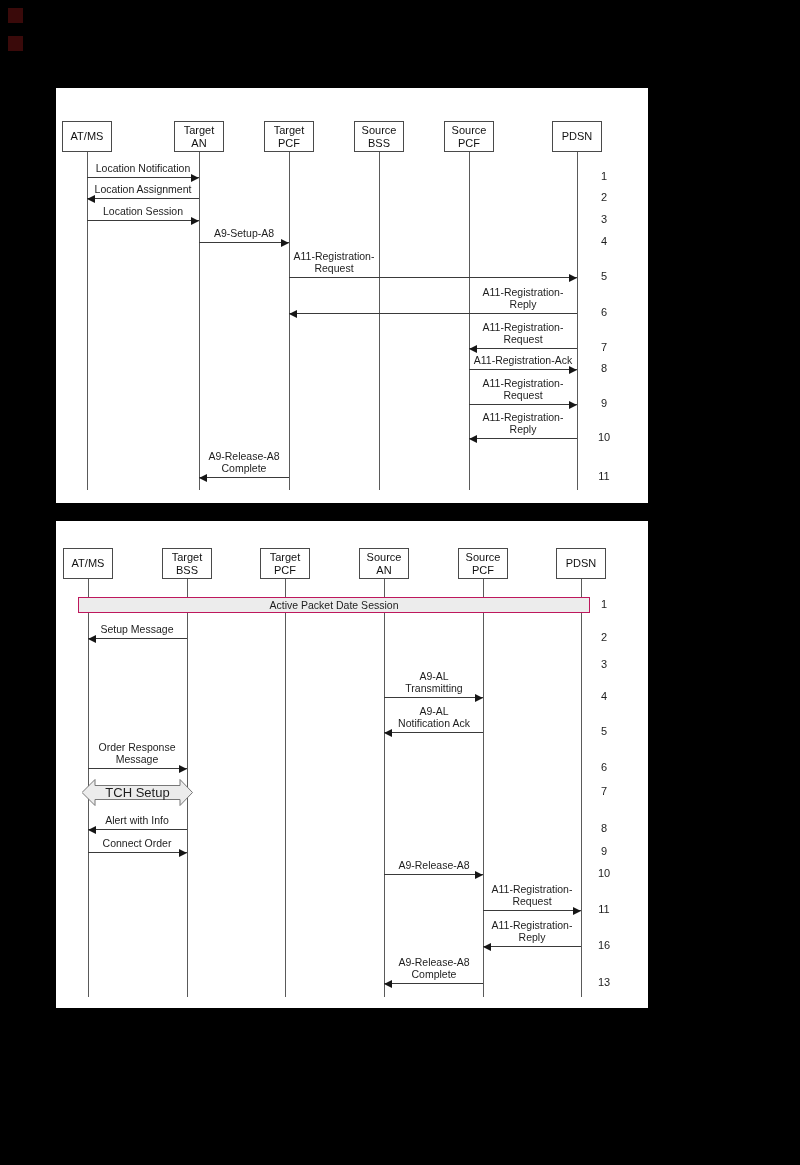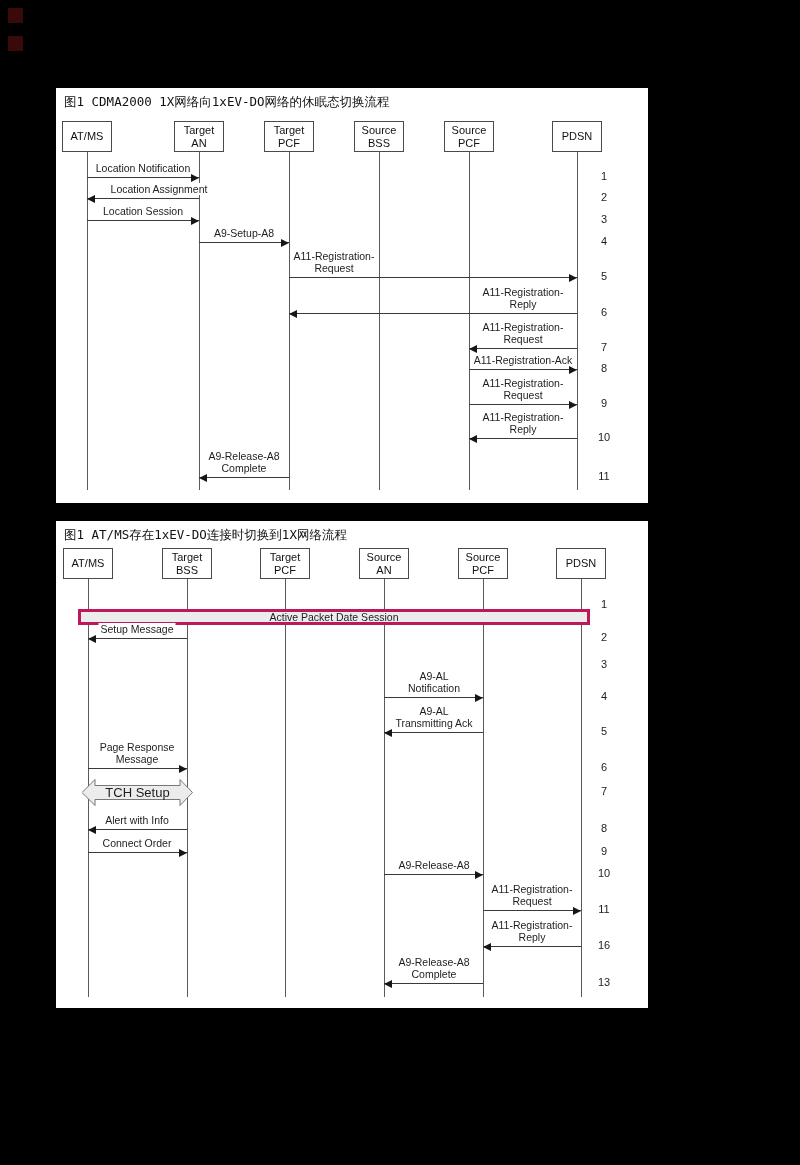--- a/index.html
+++ b/index.html
@@ -11,32 +11,31 @@
   .fig-title{position:absolute;left:8px;top:6px;font-family:"DejaVu Sans Mono",monospace;font-size:12.5px;font-weight:500;color:#111;white-space:nowrap;letter-spacing:0;}
   .entity-box{position:absolute;width:50px;height:31px;border:1px solid #4a4a4a;background:#fff;display:flex;align-items:center;justify-content:center;text-align:center;font-size:11px;line-height:12.5px;color:#111;box-sizing:border-box;z-index:3;}
   .lifeline{position:absolute;width:1px;background:#5a5a5a;z-index:1;}
   .msg-line{position:absolute;height:1px;background:#3a3a3a;z-index:4;}
   .arrow-head{position:absolute;width:0;height:0;border-top:4px solid transparent;border-bottom:4px solid transparent;z-index:5;}
   .head-r{border-left:8px solid #161616;}
   .head-l{border-right:8px solid #161616;}
   .msg-label{position:absolute;transform:translateX(-50%);text-align:center;color:#1d1d1d;font-size:10.5px;line-height:12px;z-index:4;}
   .msg-label div{white-space:nowrap;background:#fff;padding:0 2px;}
   .step-num{position:absolute;width:28px;text-align:center;font-size:11px;color:#1d1d1d;z-index:4;}
-  .session-bar{position:absolute;background:#ececec;border:3px solid #be185d;display:flex;align-items:center;justify-content:center;font-size:10.5px;color:#1d1d1d;box-sizing:border-box;white-space:nowrap;z-index:2;margin-top:12px;}
+  .session-bar{position:absolute;background:#ececec;border:1px solid #be185d;display:flex;align-items:center;justify-content:center;font-size:10.5px;color:#1d1d1d;box-sizing:border-box;white-space:nowrap;z-index:2;}
   .banner-svg{position:absolute;z-index:2;}
   .banner-label{position:absolute;transform:translate(-50%,-50%);font-size:13px;color:#1d1d1d;white-space:nowrap;z-index:3;}
 </style>
 </head>
 <body>
 
 <div class="decor-square" style="top: 8px; background: rgb(58, 10, 10);"></div>
 <div class="decor-square" style="top: 36px; background: rgb(58, 10, 10);"></div>
 
 <div id="panel1" class="panel">
-  <div class="fig-title">图1 CDMA2000 1X网络向1xEV-DO网络的休眠态切换流程</div>
 <div class="lifeline" style="left: 30.5px; top: 64px; height: 338px;"></div>
     <div class="entity-box" style="left: 6px; top: 33px;">
       <div>
         <div>AT/MS</div>
       </div>
     </div>
     <div class="lifeline" style="left: 142.5px; top: 64px; height: 338px;"></div>
     <div class="entity-box" style="left: 118px; top: 33px;">
       <div>
         <div>Target</div>
@@ -71,21 +70,21 @@
       </div>
     </div>
     <div class="msg-line" style="left: 31px; top: 89px; width: 112px;"></div>
     <div class="arrow-head head-r" style="left: 135px; top: 86px;"></div>
     <div class="msg-label" style="left: 87px; top: 74px;">
       <div>Location Notification</div>
     </div>
     <div class="step-num" style="left: 534px; top: 82px;">1</div>
     <div class="msg-line" style="left: 31px; top: 110px; width: 112px;"></div>
     <div class="arrow-head head-l" style="left: 31px; top: 107px;"></div>
-    <div class="msg-label" style="left: 87px; top: 95px; margin-left: 16px;">
+    <div class="msg-label" style="left: 87px; top: 95px;">
       <div>Location Assignment</div>
     </div>
     <div class="step-num" style="left: 534px; top: 103px;">2</div>
     <div class="msg-line" style="left: 31px; top: 132px; width: 112px;"></div>
     <div class="arrow-head head-r" style="left: 135px; top: 129px;"></div>
     <div class="msg-label" style="left: 87px; top: 117px;">
       <div>Location Session</div>
     </div>
     <div class="step-num" style="left: 534px; top: 125px;">3</div>
     <div class="msg-line" style="left: 143px; top: 154px; width: 90px;"></div>
@@ -138,21 +137,20 @@
     <div class="msg-line" style="left: 143px; top: 389px; width: 90px;"></div>
     <div class="arrow-head head-l" style="left: 143px; top: 386px;"></div>
     <div class="msg-label" style="left: 188px; top: 362px;">
       <div>A9-Release-A8</div>
       <div>Complete</div>
     </div>
     <div class="step-num" style="left: 534px; top: 382px;">11</div>
   </div>
 
 <div id="panel2" class="panel">
-  <div class="fig-title">图1 AT/MS存在1xEV-DO连接时切换到1X网络流程</div>
 <div class="lifeline" style="left: 31.5px; top: 58px; height: 418px;"></div>
     <div class="entity-box" style="left: 7px; top: 27px;">
       <div>
         <div>AT/MS</div>
       </div>
     </div>
     <div class="lifeline" style="left: 130.5px; top: 58px; height: 418px;"></div>
     <div class="entity-box" style="left: 106px; top: 27px;">
       <div>
         <div>Target</div>
@@ -192,34 +190,34 @@
     <div class="arrow-head head-l" style="left: 32px; top: 114px;"></div>
     <div class="msg-label" style="left: 81px; top: 102px;">
       <div>Setup Message</div>
     </div>
     <div class="step-num" style="left: 534px; top: 110px;">2</div>
     <div class="step-num" style="left: 534px; top: 137px;">3</div>
     <div class="msg-line" style="left: 328px; top: 176px; width: 99px;"></div>
     <div class="arrow-head head-r" style="left: 419px; top: 173px;"></div>
     <div class="msg-label" style="left: 378px; top: 149px;">
       <div>A9-AL</div>
-      <div>Notification</div>
+      <div>Transmitting</div>
     </div>
     <div class="step-num" style="left: 534px; top: 169px;">4</div>
     <div class="msg-line" style="left: 328px; top: 211px; width: 99px;"></div>
     <div class="arrow-head head-l" style="left: 328px; top: 208px;"></div>
     <div class="msg-label" style="left: 378px; top: 184px;">
       <div>A9-AL</div>
-      <div>Transmitting Ack</div>
+      <div>Notification Ack</div>
     </div>
     <div class="step-num" style="left: 534px; top: 204px;">5</div>
     <div class="msg-line" style="left: 32px; top: 247px; width: 99px;"></div>
     <div class="arrow-head head-r" style="left: 123px; top: 244px;"></div>
     <div class="msg-label" style="left: 81px; top: 220px;">
-      <div>Page Response</div>
+      <div>Order Response</div>
       <div>Message</div>
     </div>
     <div class="step-num" style="left: 534px; top: 240px;">6</div>
     <svg width="111" height="27" class="banner-svg" style="left: 26px; top: 257.5px;">
       <polygon points="0,13.5 13,0.5 13,6.5 98,6.5 98,0.5 110.5,13.5 98,26.5 98,20.5 13,20.5 13,26.5" fill="#ececec" stroke="#777" stroke-width="1"></polygon>
     </svg>
     <div class="banner-label" style="left: 81.5px; top: 271px;">TCH Setup</div>
     <div class="step-num" style="left: 534px; top: 264px;">7</div>
     <div class="msg-line" style="left: 32px; top: 308px; width: 99px;"></div>
     <div class="arrow-head head-l" style="left: 32px; top: 305px;"></div>

